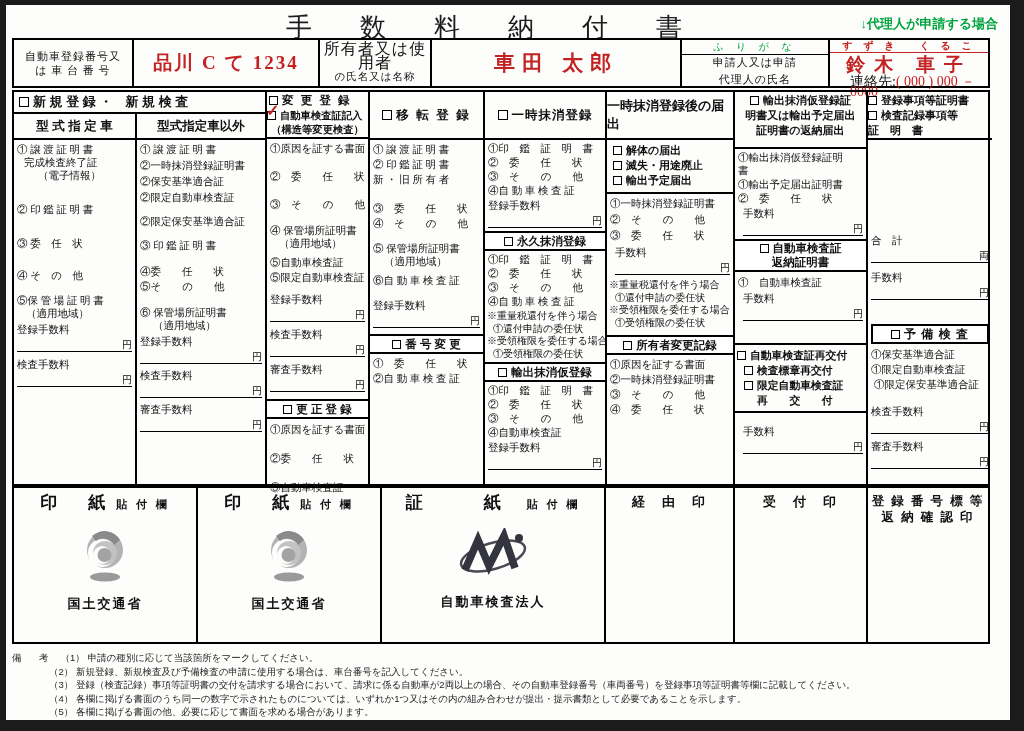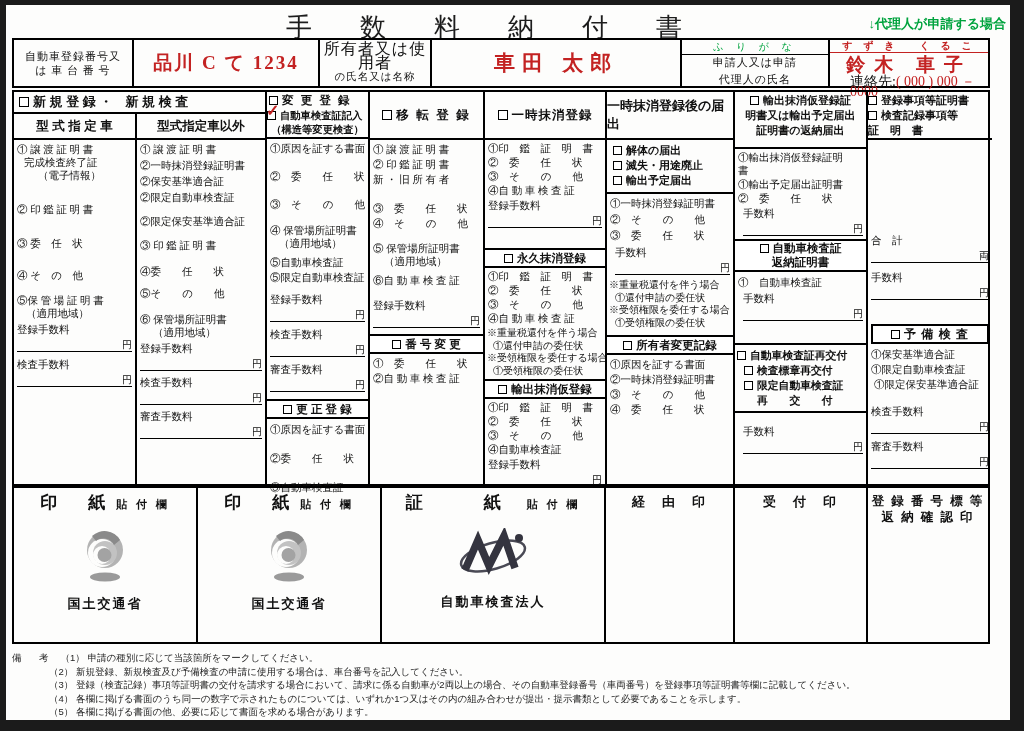--- a/index.html
+++ b/index.html
@@ -1,21 +1,21 @@
 <!DOCTYPE html>
 <html><head>
 <meta charset="utf-8">
 <style>
   *{margin:0;padding:0;box-sizing:border-box}
   html,body{width:1024px;height:731px}
   body{background:#1b1b1b;font-family:"Liberation Serif","DejaVu Serif",serif;color:#111;position:relative;overflow:hidden}
   #page{position:absolute;left:6px;top:5px;width:1004px;height:715px;background:#fdfdfc}
   .abs{position:absolute}
   #title{top:5px;left:0;width:100%;text-align:center;font-size:26px;letter-spacing:48px;color:#1d1d1d}
-  #agent-note{top:10px;right:4px;color:#00a33e;font-family:"Liberation Sans",sans-serif;font-weight:bold;font-size:13px}
+  #agent-note{top:10px;right:12px;color:#00a33e;font-family:"Liberation Sans",sans-serif;font-weight:bold;font-size:13px}
   .red{color:#c32222}
   
   #info{left:6px;top:33px;width:978px;height:50px;border:2.5px solid #000;display:flex}
   .icell{border-right:2px solid #000;height:100%;display:flex;flex-direction:column;justify-content:center;text-align:center}
   .ilabel{font-size:11px;line-height:14px;letter-spacing:1px}
   .ival{font-weight:bold}
   
   #grid{left:6px;top:85px;width:978px;height:396px;border:2.5px solid #000}
   .col{position:absolute;top:0;height:100%;border-right:2px solid #000}
   .gothic{font-family:"Liberation Sans",sans-serif}
@@ -109,21 +109,21 @@
           </div>
         </div>
         <div style="flex:1;padding-top:3px">
           <div class="it">① 譲 渡 証 明 書</div>
           <div class="it" style="margin-top:3px">②一時抹消登録証明書</div>
           <div class="it" style="margin-top:3px">②保安基準適合証</div>
           <div class="it" style="margin-top:3px">②限定自動車検査証</div>
           <div class="it" style="margin-top:11px">②限定保安基準適合証</div>
           <div class="it" style="margin-top:11px">③ 印 鑑 証 明 書</div>
           <div class="it" style="margin-top:13px">④委　　任　　状</div>
-          <div class="it" style="margin-top:9px">⑤そ　　の　　他</div>
+          <div class="it" style="margin-top:2px">⑤そ　　の　　他</div>
           <div class="it" style="margin-top:13px">⑥ 保管場所証明書</div>
           <div class="it" style="padding-left:16px">（適用地域）</div>
           <div class="fee" style="margin-top:3px">
             <div class="fl">登録手数料</div>
             <div class="ln"><span>円</span></div>
           </div>
           <div class="fee" style="margin-top:5px">
             <div class="fl">検査手数料</div>
             <div class="ln"><span>円</span></div>
           </div>
@@ -199,21 +199,21 @@
       </div>
       <div style="padding-top:2px">
         <div class="it">①印　鑑　証　明　書</div>
         <div class="it" style="margin-top:1px">②　委　　任　　状</div>
         <div class="it" style="margin-top:1px">③　そ　　の　　他</div>
         <div class="it" style="margin-top:1px">④自 動 車 検 査 証</div>
         <div class="fee" style="margin-top:2px">
           <div class="fl">登録手数料</div>
           <div class="ln"><span>円</span></div>
         </div>
-        <div class="bh" style="margin-top:20px"><span class="cb s"></span><span>永久抹消登録</span></div>
+        <div class="bh" style="margin-top:3px"><span class="cb s"></span><span>永久抹消登録</span></div>
         <div class="it" style="margin-top:2px">①印　鑑　証　明　書</div>
         <div class="it" style="margin-top:1px">②　委　　任　　状</div>
         <div class="it" style="margin-top:1px">③　そ　　の　　他</div>
         <div class="it" style="margin-top:1px">④自 動 車 検 査 証</div>
         <div class="notetxt" style="margin-top:2px">※重量税還付を伴う場合</div>
         <div class="notetxt" style="padding-left:8px">①還付申請の委任状</div>
         <div class="notetxt">※受領権限を委任する場合</div>
         <div class="notetxt" style="padding-left:8px">①受領権限の委任状</div>
         <div class="bh" style="margin-top:2px"><span class="cb s"></span><span>輸出抹消仮登録</span></div>
         <div class="it" style="margin-top:2px">①印　鑑　証　明　書</div>

